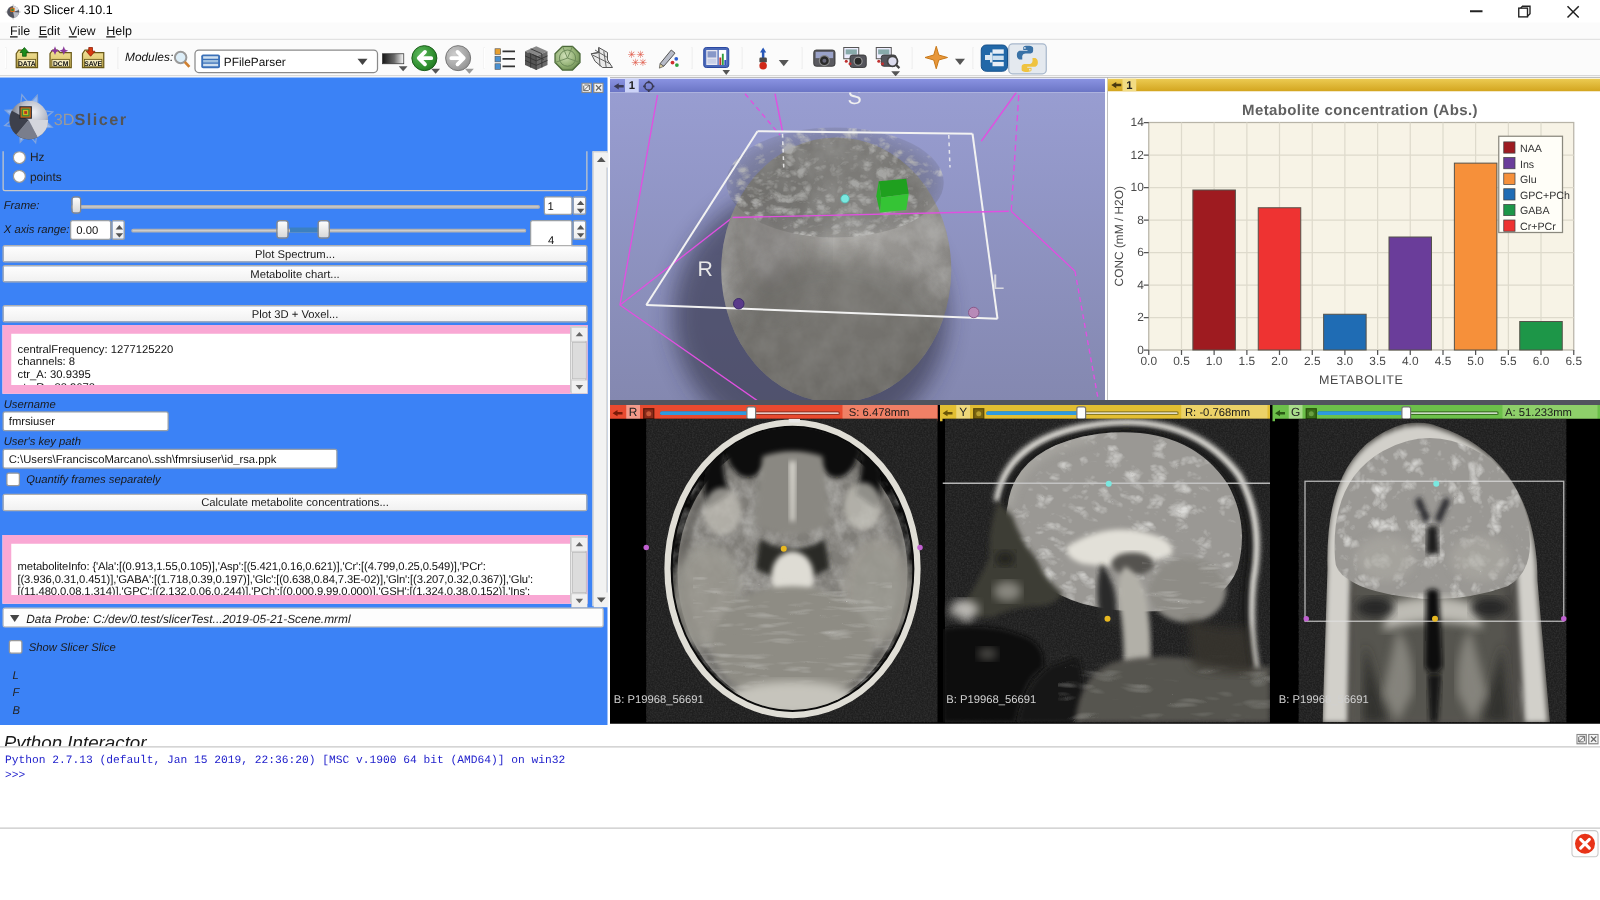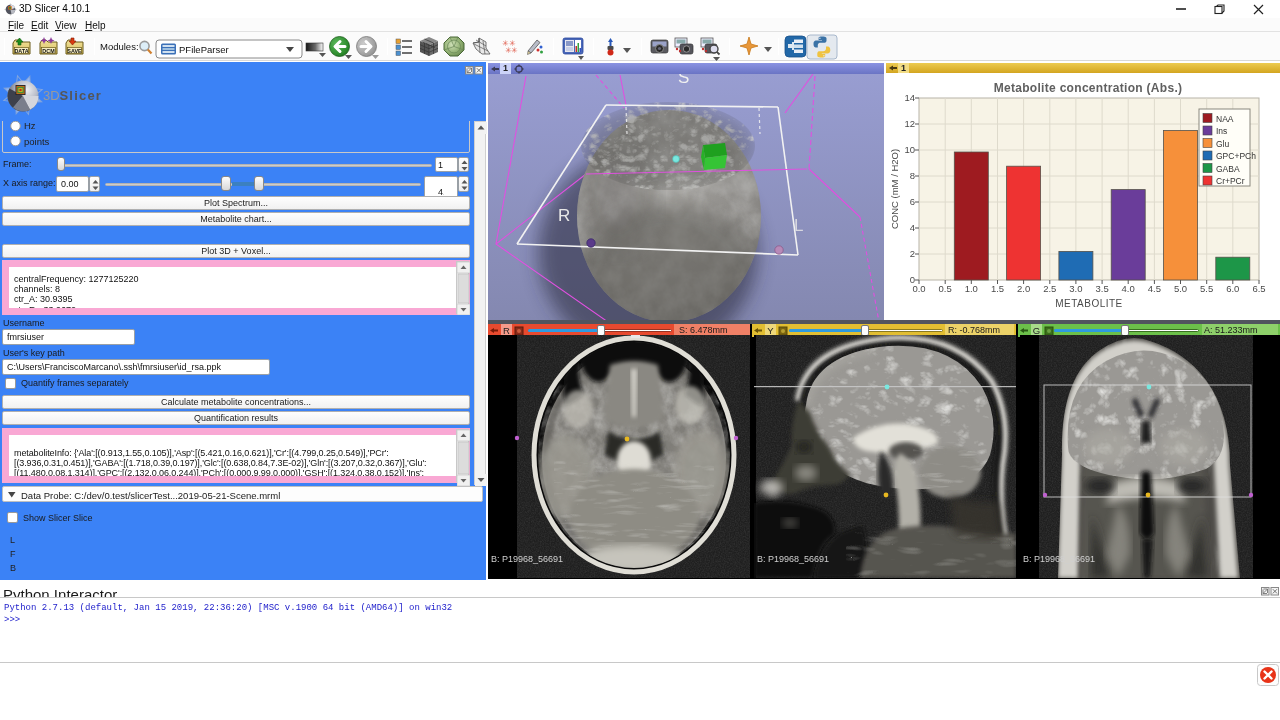--- a/index.html
+++ b/index.html
@@ -12,21 +12,21 @@
 #menubar{position:absolute;left:0;top:18px;width:1280px;height:14px;background:#fbfbfb;border-bottom:1px solid #e2e2e2;}
 .menuitem{position:absolute;top:2px;font-size:10px;color:#111;}
 .menuitem u{text-decoration:underline;}
 #toolbar{position:absolute;left:0;top:32px;width:1280px;height:29px;background:#fbfbfb;border-bottom:1px solid #d8d8d8;}
 .tsep{position:absolute;top:6px;width:1px;height:17px;background:#d0d0d0;border-right:1px solid #fff;}
 
 #panel{position:absolute;left:0;top:62px;width:486px;height:518px;background:#3b82f6;}
 .btn{position:absolute;left:2px;width:468px;height:14px;background:linear-gradient(#fefefe,#f1f1f1);
 border:1px solid #b0b0b0;border-radius:2px;font-size:9px;color:#1a1a1a;text-align:center;line-height:12.5px;}
 .inp{position:absolute;background:#fff;border:1px solid #9aa0a6;border-radius:2px;font-size:9px;color:#111;font-family:"Liberation Sans",sans-serif;}
-.lbl{position:absolute;font-size:9px;color:#1a1a1a;}
+.lbl{position:absolute;font-size:9px;color:#1a1a1a;font-style:italic;}
 .ta{position:absolute;left:2px;width:468px;background:#fff;border:7px solid #f9a8d4;font-size:9px;color:#111;line-height:10.2px;overflow:hidden;}
 .sbv{position:absolute;background:#f2f2f2;border:1px solid #c8c8c8;}
 .spin{position:absolute;background:linear-gradient(#fdfdfd,#eee);border:1px solid #9aa0a6;border-radius:2px;}
 
 #views{position:absolute;left:488px;top:62px;width:792px;height:517px;background:#000;}
 
 .slicebar{position:absolute;top:262px;height:13px;}
 
 #pyi{position:absolute;left:0;top:597px;width:1280px;height:66px;background:#fff;border-top:1px solid #c8c8c8;border-bottom:1px solid #c8c8c8;}
 #pyi .t{font-family:"Liberation Mono",monospace;font-size:9px;color:#2222cc;position:absolute;left:4px;top:5px;line-height:11.5px;white-space:pre;}
@@ -356,21 +356,20 @@
  </div>
 
  <div class="lbl" style="left:3px;top:256px">Username</div>
  <input class="inp" style="left: 2px; top: 267px; width: 133px; height: 16px; padding: 0px 4px;" value="fmrsiuser" readonly="">
  <div class="lbl" style="left:3px;top:286px">User's key path</div>
  <input class="inp" style="left: 2px; top: 297px; width: 268px; height: 16px; padding: 0px 4px;" value="C:\Users\FranciscoMarcano\.ssh\fmrsiuser\id_rsa.ppk" readonly="">
 
  <div class="abs" style="left:5px;top:316px;width:11px;height:11px;background:#fff;border:1px solid #999;border-radius:2px"></div>
  <div class="lbl" style="left:21px;top:316px">Quantify frames separately</div>
  <div class="btn" style="top:333px">Calculate metabolite concentrations...</div>
- <div class="btn" style="top:349px">Quantification results</div>
 
  <div class="ta" style="top:366px;height:55px;padding:13px 14px 0 5px;letter-spacing:-0.1px">metaboliteInfo: {'Ala':[(0.913,1.55,0.105)],'Asp':[(5.421,0.16,0.621)],'Cr':[(4.799,0.25,0.549)],'PCr': [(3.936,0.31,0.451)],'GABA':[(1.718,0.39,0.197)],'Glc':[(0.638,0.84,7.3E-02)],'Gln':[(3.207,0.32,0.367)],'Glu': [(11.480,0.08,1.314)],'GPC':[(2.132,0.06,0.244)],'PCh':[(0.000,9.99,0.000)],'GSH':[(1.324,0.38,0.152)],'Ins': [(6.932,0.06,0.794)],'Lac':[(0.000,9.99,0.000)],'NAA':[(9.832,0.05,1.126)],'NAAG':[(0.000,9.99,0.000)],'Scyllo':</div>
  <div class="sbv" style="left:456px;top:367px;width:13px;height:53px">
   <svg width="13" height="56" viewBox="0 0 13 56">
    <rect x="0" y="0" width="13" height="11" fill="#f0f0f0" stroke="#c0c0c0" stroke-width="0.6"></rect>
           <polygon points="3.5,7 9.5,7 6.5,3.5" fill="#666"></polygon>
    <rect x="0" y="45" width="13" height="11" fill="#f0f0f0" stroke="#c0c0c0" stroke-width="0.6"></rect>
           <polygon points="3.5,49 9.5,49 6.5,52.5" fill="#666"></polygon>
    <rect x="1" y="12" width="11" height="32" fill="#dcdcdc" stroke="#bbb" stroke-width="0.6"></rect>
   </svg>

